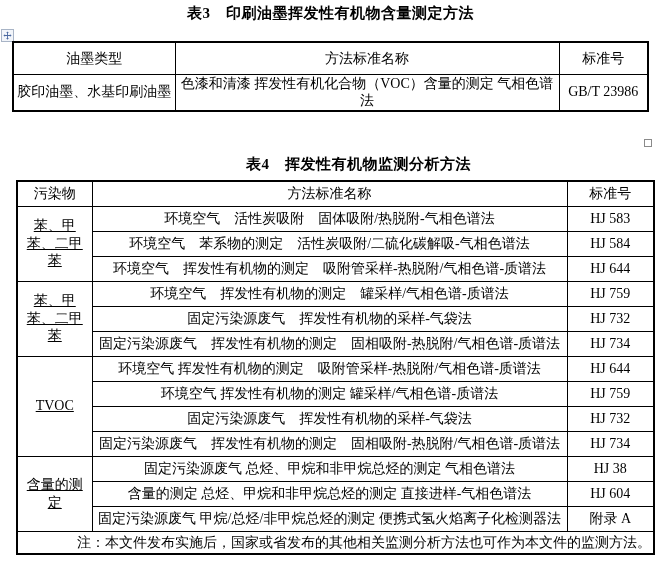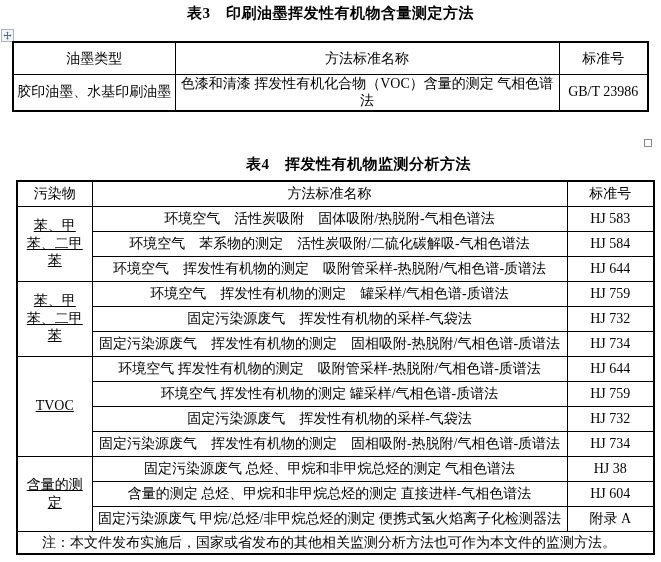--- a/index.html
+++ b/index.html
@@ -46,21 +46,21 @@
   }
   table.doc-table { border: 2px solid #000000; }
   #table3 { left: 12px; top: 41px; width: 635px; }
   #table3 tr.hdr  { height: 32px; }
   #table3 tr.r    { height: 32px; margin-left: 40px; }
   #table4 { left: 16px; top: 180px; width: 637px; }
   #table4 tr.hdr  { height: 25px; }
   #table4 tr.r    { height: 25px; }
   #table4 tr.note { height: 23px; }
   #table4 td.note-cell {
-    text-align: left;
+    text-align: right;
     padding-left: 24px;
   }
   td.pollutant { line-height: 1.5; text-decoration: underline; }
 
   .move-handle {
     position: absolute;
     left: 1px;
     top: 29px;
     width: 13px;
     height: 13px;

